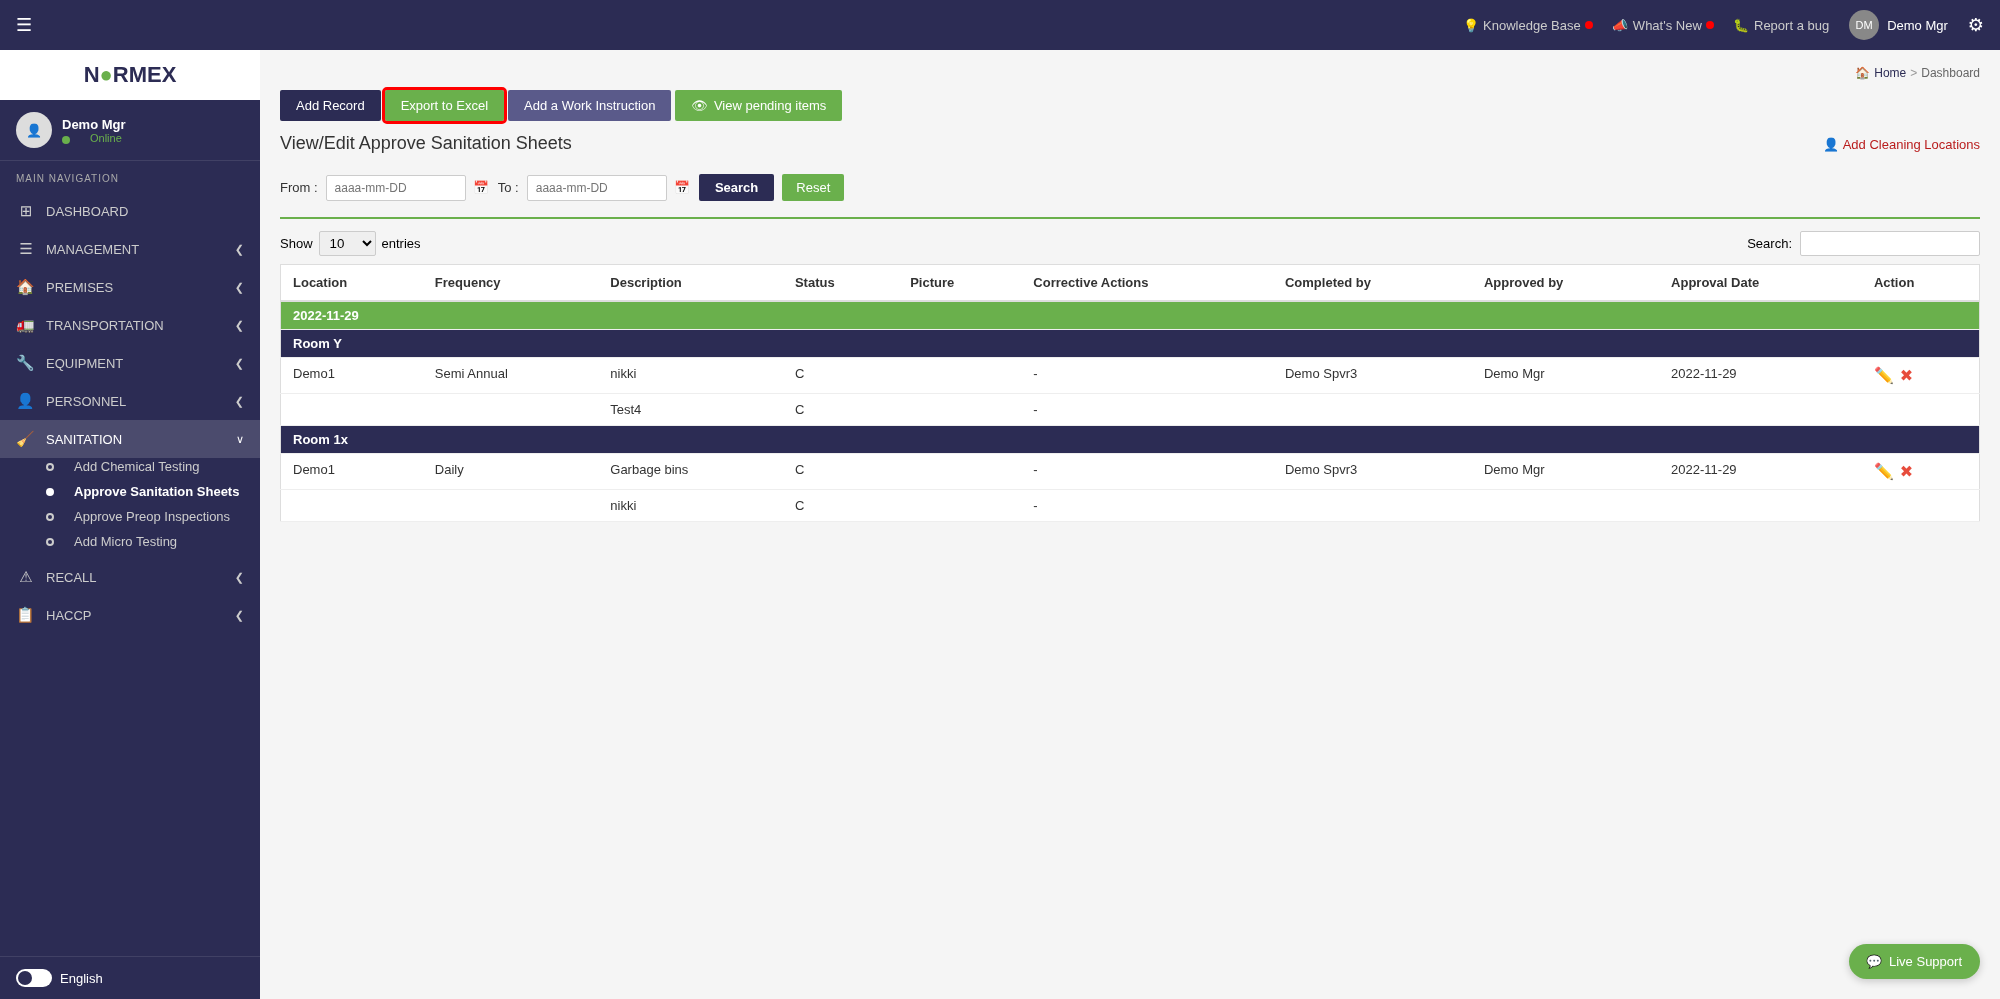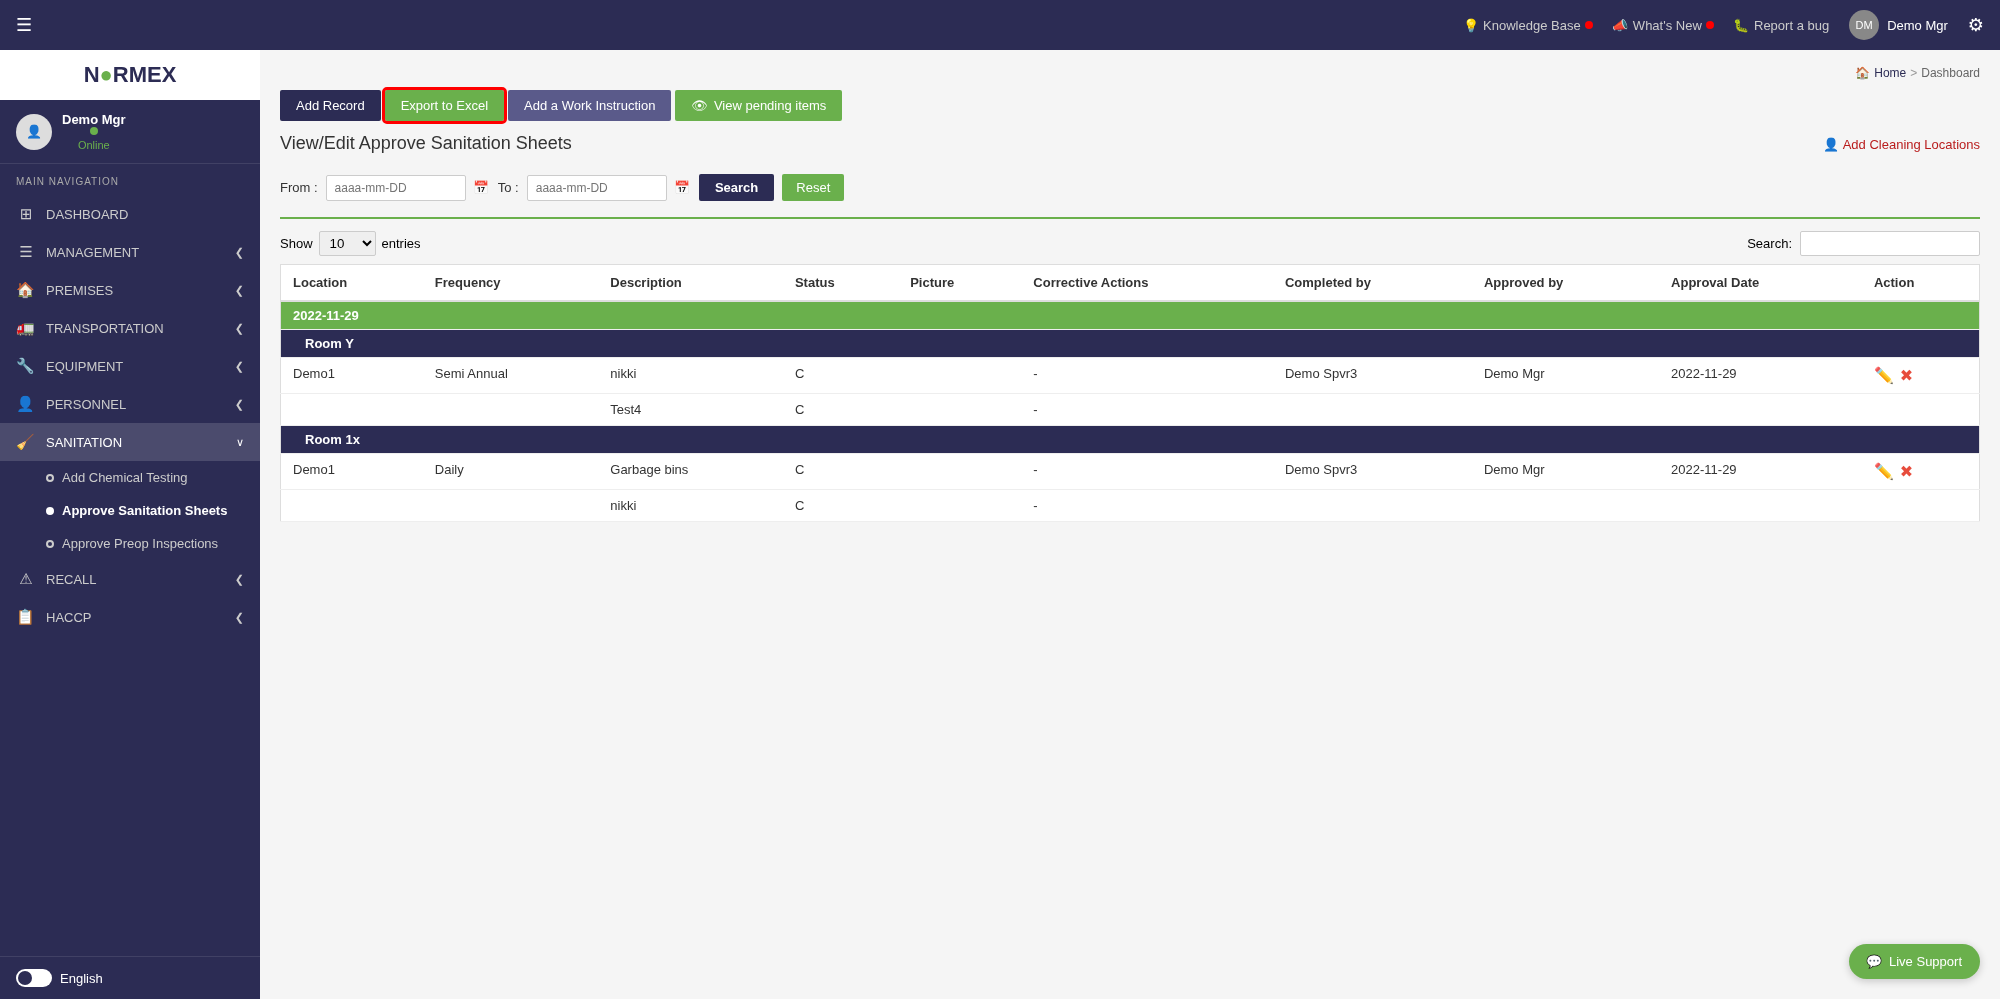--- a/index.html
+++ b/index.html
@@ -49,43 +49,43 @@
     .logo-o { color: #6ab04c; }
     .sidebar-user {
       padding: 12px 16px;
       display: flex;
       align-items: center;
       gap: 10px;
       border-bottom: 1px solid rgba(255,255,255,0.1);
     }
     .sidebar-user-avatar { width: 36px; height: 36px; border-radius: 50%; background: #ddd; display: flex; align-items: center; justify-content: center; }
     .sidebar-user-name { font-size: 13px; font-weight: bold; }
-    .sidebar-user-status { font-size: 11px; color: #6ab04c; display: flex; align-items: center; gap: 4px; flex-direction: column; }
+    .sidebar-user-status { font-size: 11px; color: #6ab04c; display: flex; align-items: flex-end; gap: 20px; }
     .status-dot { width: 8px; height: 8px; background: #6ab04c; border-radius: 50%; display: inline-block; }
     .sidebar-section-label { padding: 8px 16px; font-size: 10px; color: #aaa; letter-spacing: 1px; text-transform: uppercase; margin-top: 4px; }
     .sidebar-item {
       padding: 10px 16px;
       display: flex;
       align-items: center;
       gap: 10px;
       cursor: pointer;
       color: #ccc;
       font-size: 13px;
     }
     .sidebar-item.active { background: rgba(255,255,255,0.15); color: white; }
     .sidebar-item .icon { font-size: 15px; width: 20px; text-align: center; }
     .sidebar-item .chevron { margin-left: auto; font-size: 11px; }
     .sidebar-sub-item {
-      padding: 9px 16px 9px 46px;
+      padding: 1px 16px 9px 46px;
       cursor: pointer;
       color: #ccc;
       font-size: 13px;
       display: flex;
       align-items: center;
-      gap: 8px;
+      gap: 20px;
     }
     .sidebar-sub-item.active { color: white; font-weight: bold; }
     .sidebar-sub-item .circle { width: 8px; height: 8px; border-radius: 50%; border: 2px solid #ccc; display: inline-block; flex-shrink: 0; }
     .sidebar-sub-item.active .circle { border-color: white; background: white; }
 
     
     .content-area {
       flex: 1;
       background: #f5f5f5;
       overflow-y: auto;
@@ -130,21 +130,21 @@
     .show-entries { display: flex; align-items: center; gap: 6px; font-size: 13px; }
     .show-entries select { padding: 3px 6px; border: 1px solid #ccc; border-radius: 2px; }
     .table-search { display: flex; align-items: center; gap: 8px; font-size: 13px; }
     .table-search input { padding: 4px 8px; border: 1px solid #ccc; border-radius: 2px; width: 180px; }
 
     
     .data-table { width: 100%; border-collapse: collapse; background: white; border: 1px solid #ddd; font-size: 13px; }
     .data-table th { padding: 10px 12px; text-align: left; border-bottom: 2px solid #ddd; font-weight: bold; color: #333; white-space: nowrap; }
     .data-table td { padding: 8px 12px; border-bottom: 1px solid #eee; vertical-align: top; color: #333; }
     .date-row td { background: #6ab04c; color: white; font-weight: bold; padding: 6px 12px; }
-    .room-row td { background: #2c2c54; color: white; font-weight: bold; padding: 6px 24px; }
+    .room-row td { background: #2c2c54; color: white; font-weight: bold; padding: 6px 12px; }
     .action-icons { display: flex; gap: 6px; align-items: center; }
     .edit-icon { color: #5a8fd4; font-size: 16px; cursor: pointer; }
     .delete-icon { color: #e74c3c; font-size: 16px; cursor: pointer; }
 
     
     .live-support {
       position: fixed;
       bottom: 20px;
       right: 20px;
       background: #6ab04c;
@@ -262,20 +262,24 @@
       <span>Add Chemical Testing</span>
     </div>
     <div class="sidebar-sub-item active">
       <span class="circle"></span>
       <span>Approve Sanitation Sheets</span>
     </div>
     <div class="sidebar-sub-item">
       <span class="circle"></span>
       <span>Approve Preop Inspections</span>
     </div>
+    <div class="sidebar-sub-item">
+      <span class="circle"></span>
+      <span>Add Micro Testing</span>
+    </div>
     <div class="sidebar-item">
       <span class="icon">⚠</span>
       <span>RECALL</span>
       <span class="chevron">❮</span>
     </div>
     <div class="sidebar-item">
       <span class="icon">📋</span>
       <span>HACCP</span>
       <span class="chevron">❮</span>
     </div>

